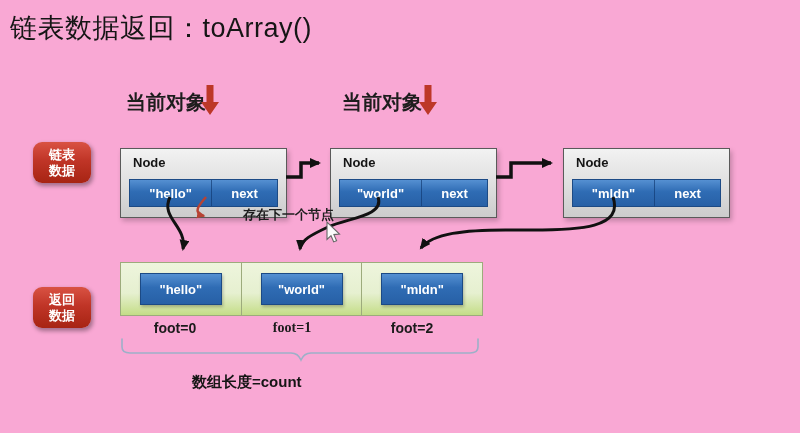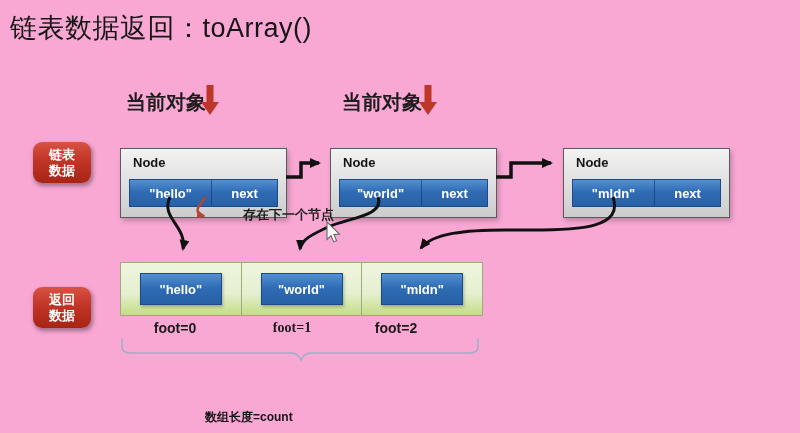--- a/index.html
+++ b/index.html
@@ -62,24 +62,24 @@
     background:linear-gradient(180deg,#5590d2 0%,#2f6cb4 45%,#2760a6 100%);
     border:1px solid #1c4a85; box-sizing:border-box;
     display:flex; align-items:center; justify-content:center;
     color:#fff; font-weight:bold; font-size:13px;
     box-shadow:1px 2px 3px rgba(0,0,0,0.25);
   }
   .foot{
     position:absolute; top:320px; width:80px; text-align:center;
     font-size:14px; font-weight:bold; color:#1b1b1b;
   }
-  .f0{left:135px;} .f1{left:252px;font-family:Liberation Serif, serif;} .f2{left:356px;}
+  .f0{left:135px;} .f1{left:252px;font-family:Liberation Serif, serif;} .f2{left:372px;}
   .arr-len{
-    position:absolute; left:205px; top:373px;
-    font-size:12px; font-weight:bold; color:#151515;margin-top:36px;
+    position:absolute; left:192px; top:373px;
+    font-size:15px; font-weight:bold; color:#151515;
   }
   .overlay{position:absolute; left:0; top:0; pointer-events:none;}
 </style>
 </head>
 <body>
 
 <div class="stage">
 
   <div class="title">链表数据返回：toArray()</div>
 

